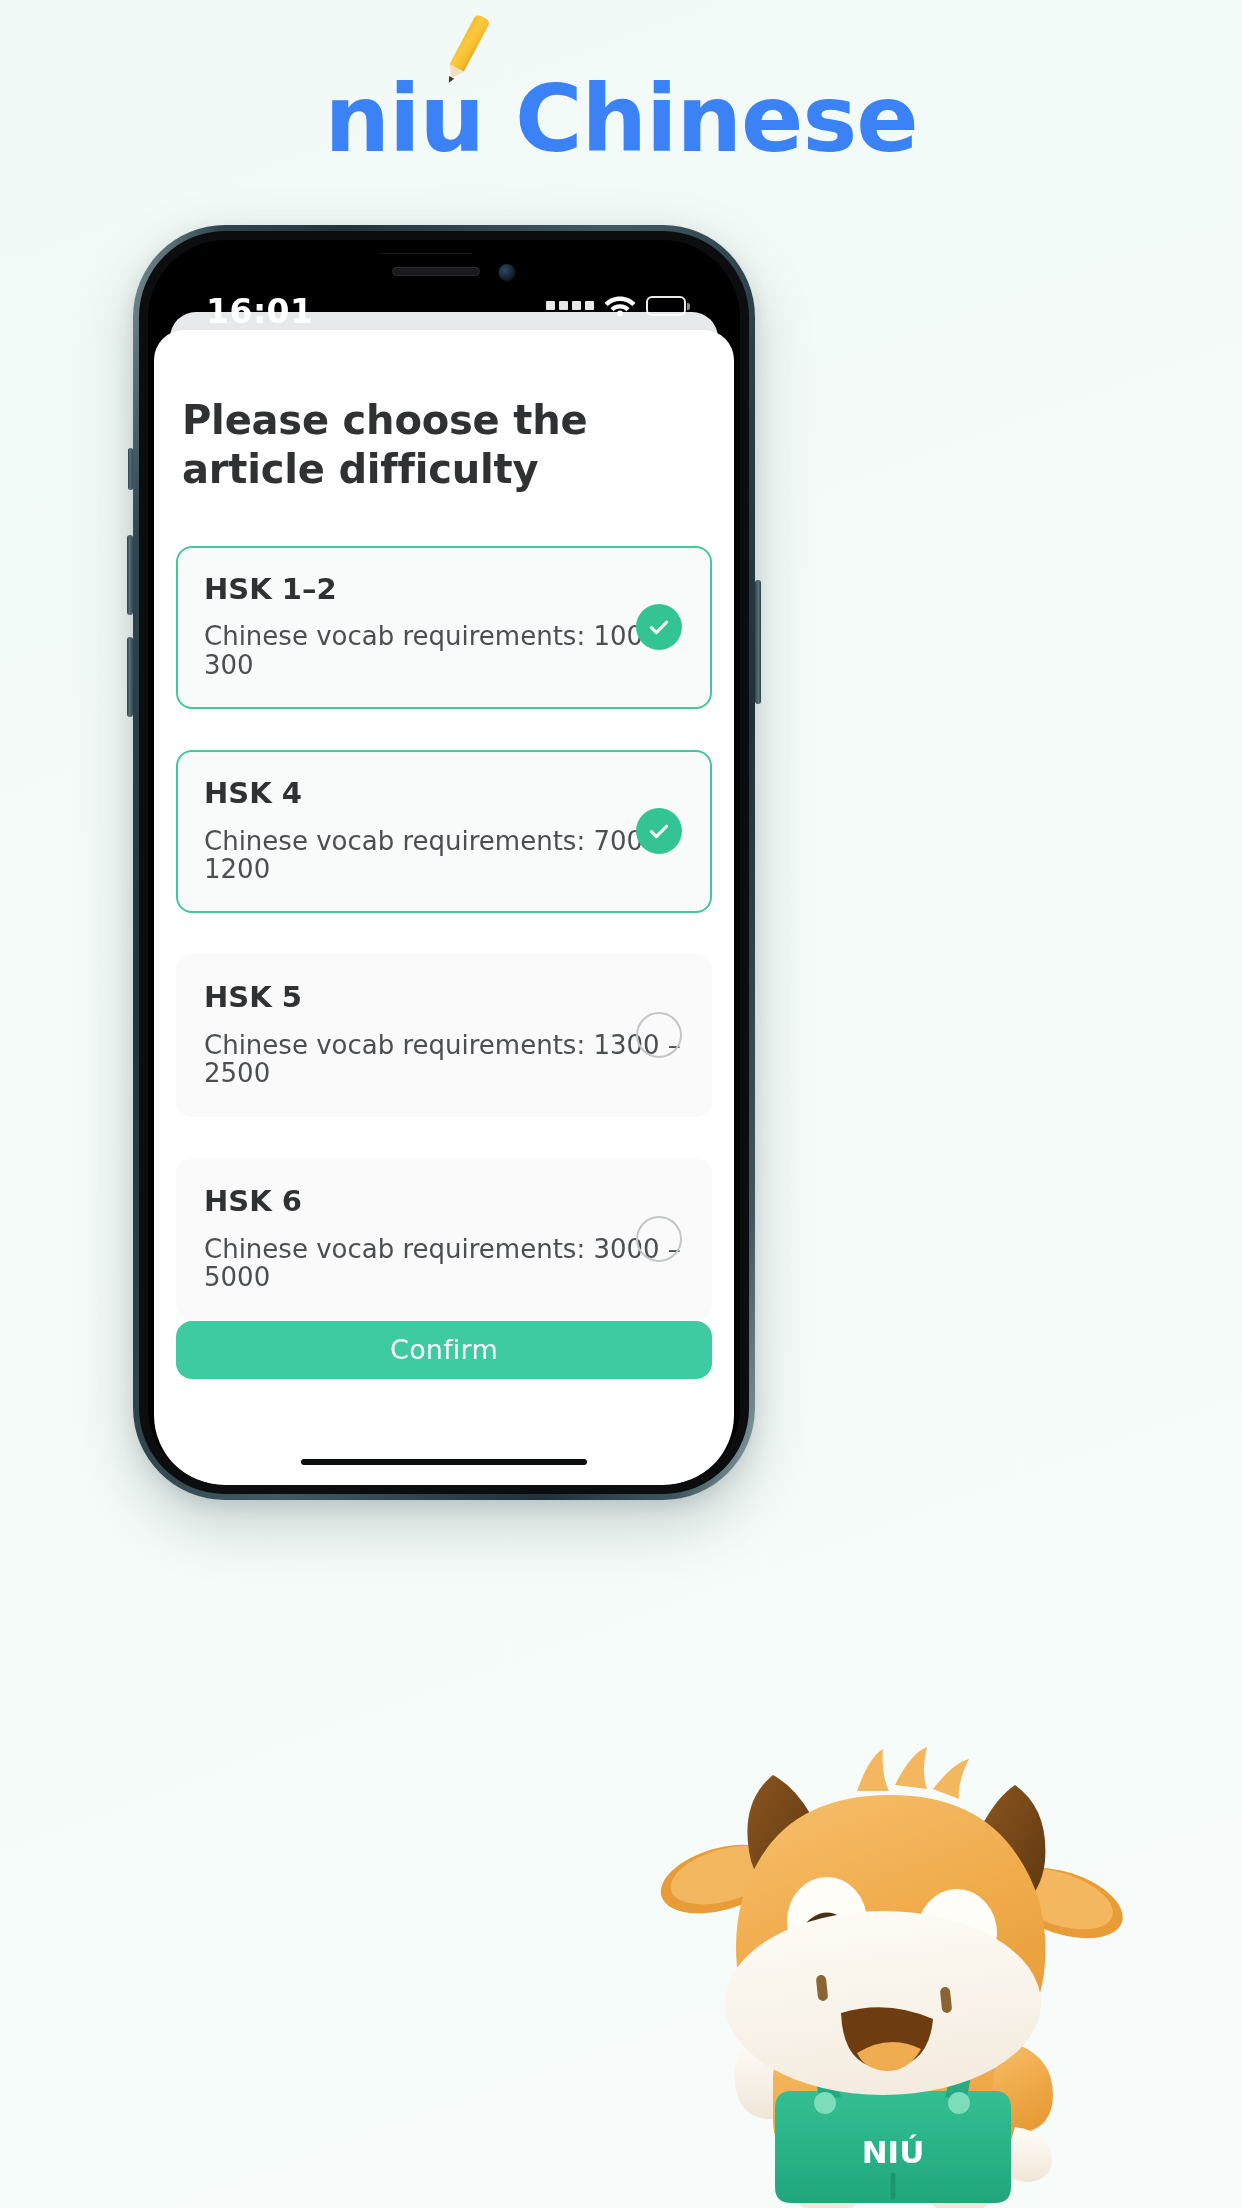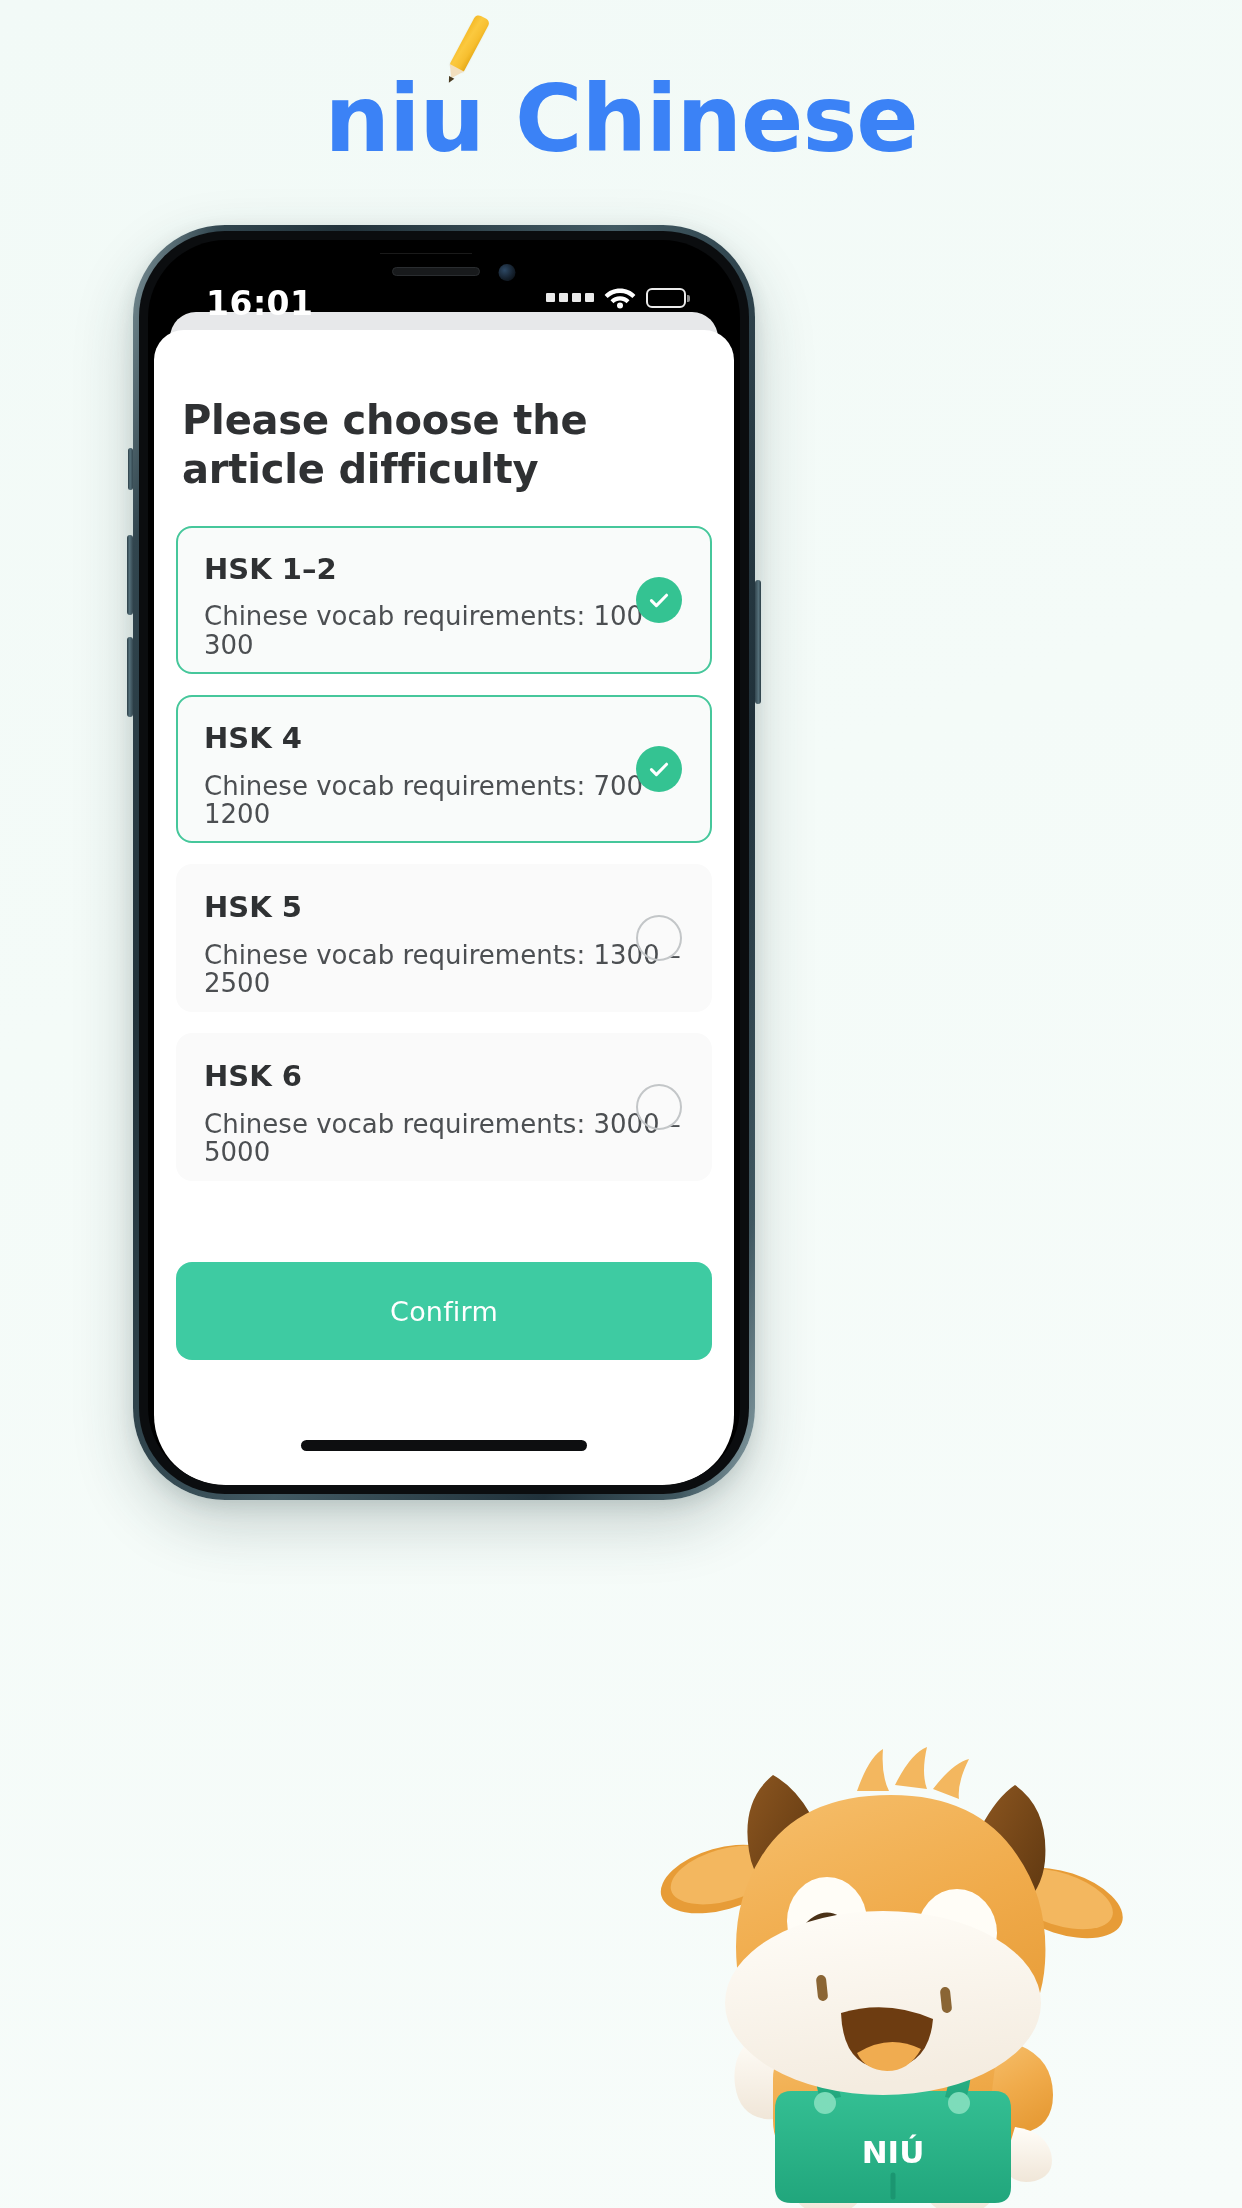--- a/index.html
+++ b/index.html
@@ -106,21 +106,21 @@
   }
   .btn-silence { left: -5px; top: 223px; width: 5px; height: 42px; }
   .btn-volup   { left: -6px; top: 310px; width: 6px; height: 80px; }
   .btn-voldn   { left: -6px; top: 412px; width: 6px; height: 80px; }
   .btn-power   { right: -6px; top: 355px; width: 6px; height: 124px;
                  background: linear-gradient(270deg, #2b3d45, #55707a 40%, #33464f); }
 
   
   .statusbar {
     position: absolute;
-    top: 0; left: 0;
+    top: 8px; left: 0;
     width: 100%;
     height: 112px;
     z-index: 5;
     color: #fff;
   }
   .clock {
     position: absolute;
     left: 58px;
     top: 44px;
     font-size: 33px;
@@ -224,23 +224,24 @@
     padding: 0 22px;
     display: flex;
     flex-direction: column;
     gap: 21px;
   }
   .opt {
     position: relative;
     border-radius: 16px;
     background: #fafafa;
     border: 2px solid transparent;
-    padding: 26px 26px 12px 26px;
+    padding: 26px 26px 27px 26px;
     min-height: 128px;
     cursor: pointer;
+    margin-top: 20px;
   }
   .opt.selected {
     background: #f9fbfa;
     border-color: #46c79b;
   }
   .opt-title {
     font-size: 29px;
     font-weight: 600;
     color: #2f3133;
     line-height: 1.1;

